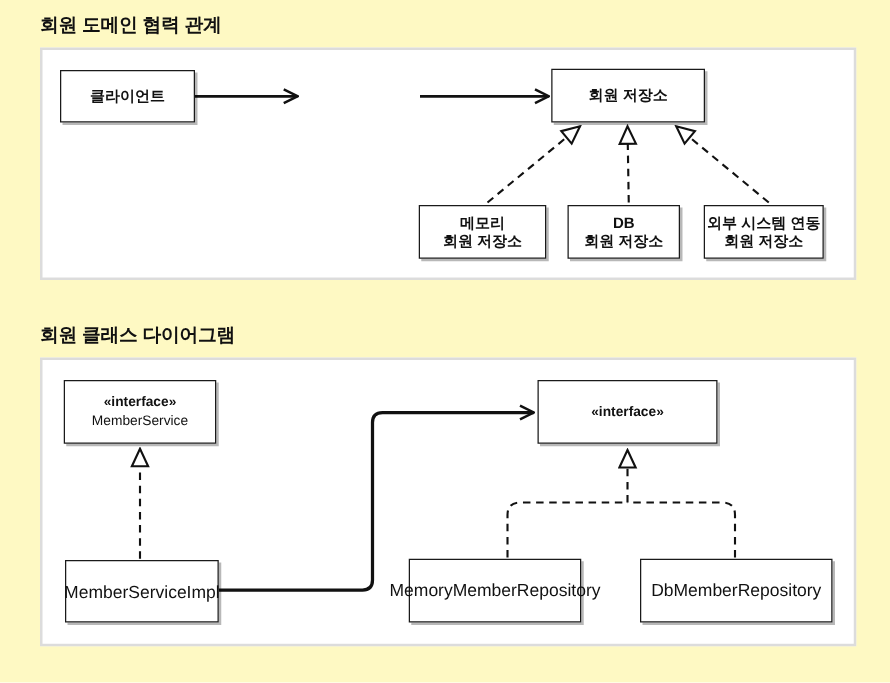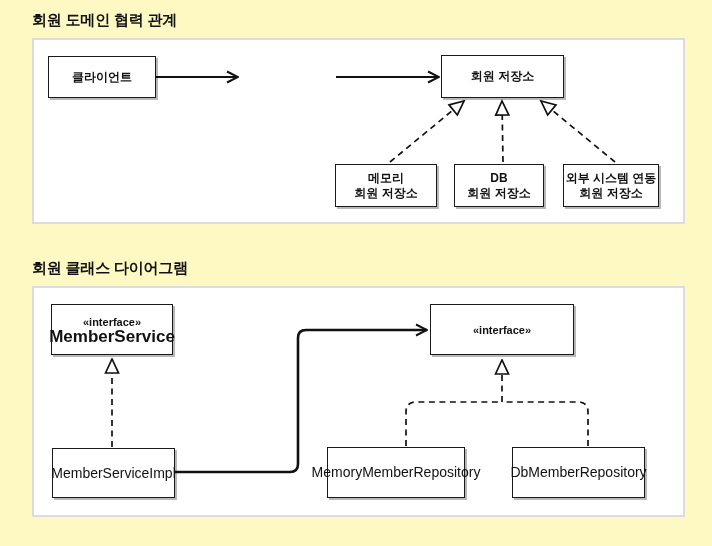--- a/index.html
+++ b/index.html
@@ -21,34 +21,34 @@
   svg.wires{position:absolute;left:0;top:0;z-index:1;}
   .node{
     position:absolute;background:#ffffff;border:1.5px solid #1a1a1a;
     box-shadow:2px 2px 0 rgba(0,0,0,0.28);
     display:flex;flex-direction:column;align-items:center;justify-content:center;
     text-align:center;z-index:2;box-sizing:border-box;line-height:15px;
   }
   .bold12{font-size:12px;font-weight:bold;}
   .reg11{font-size:11px;font-weight:normal;line-height:14px;}
   .stereotype{font-size:11px;font-weight:bold;line-height:14px;}
-  .classname{font-size:17px;font-weight:bold;line-height:16px;}
+  .classname{font-size:11px;font-weight:normal;line-height:16px;}
   .plainname{font-size:14px;font-weight:normal;}
   
   #n-client{left:48px;top:56px;width:108px;height:42px;}
   #n-service{left:240px;top:54px;width:96px;height:46px;}
   #n-repo{left:441px;top:55px;width:123px;height:43px;}
   #n-memory{left:335px;top:164px;width:102px;height:43px;}
   #n-db{left:454px;top:164px;width:90px;height:43px;}
   #n-external{left:563px;top:164px;width:96px;height:43px;}
   #n-member-service{left:51px;top:304px;width:122px;height:51px;}
   #n-member-repository{left:430px;top:304px;width:144px;height:51px;}
   #n-member-service-impl{left:52px;top:448px;width:123px;height:50px;}
   #n-memory-member-repository{left:327px;top:447px;width:138px;height:51px;}
-  #n-db-member-repository{left:512px;top:447px;width:133px;height:51px;justify-content:center;}
+  #n-db-member-repository{left:512px;top:447px;width:154px;height:51px;justify-content:center;}
 </style>
 </head>
 <body>
 
 <div class="page">
 
   <h1 id="title1" class="diagram-title">회원 도메인 협력 관계</h1>
   <div id="container1" class="container"></div>
 
   <h1 id="title2" class="diagram-title">회원 클래스 다이어그램</h1>

